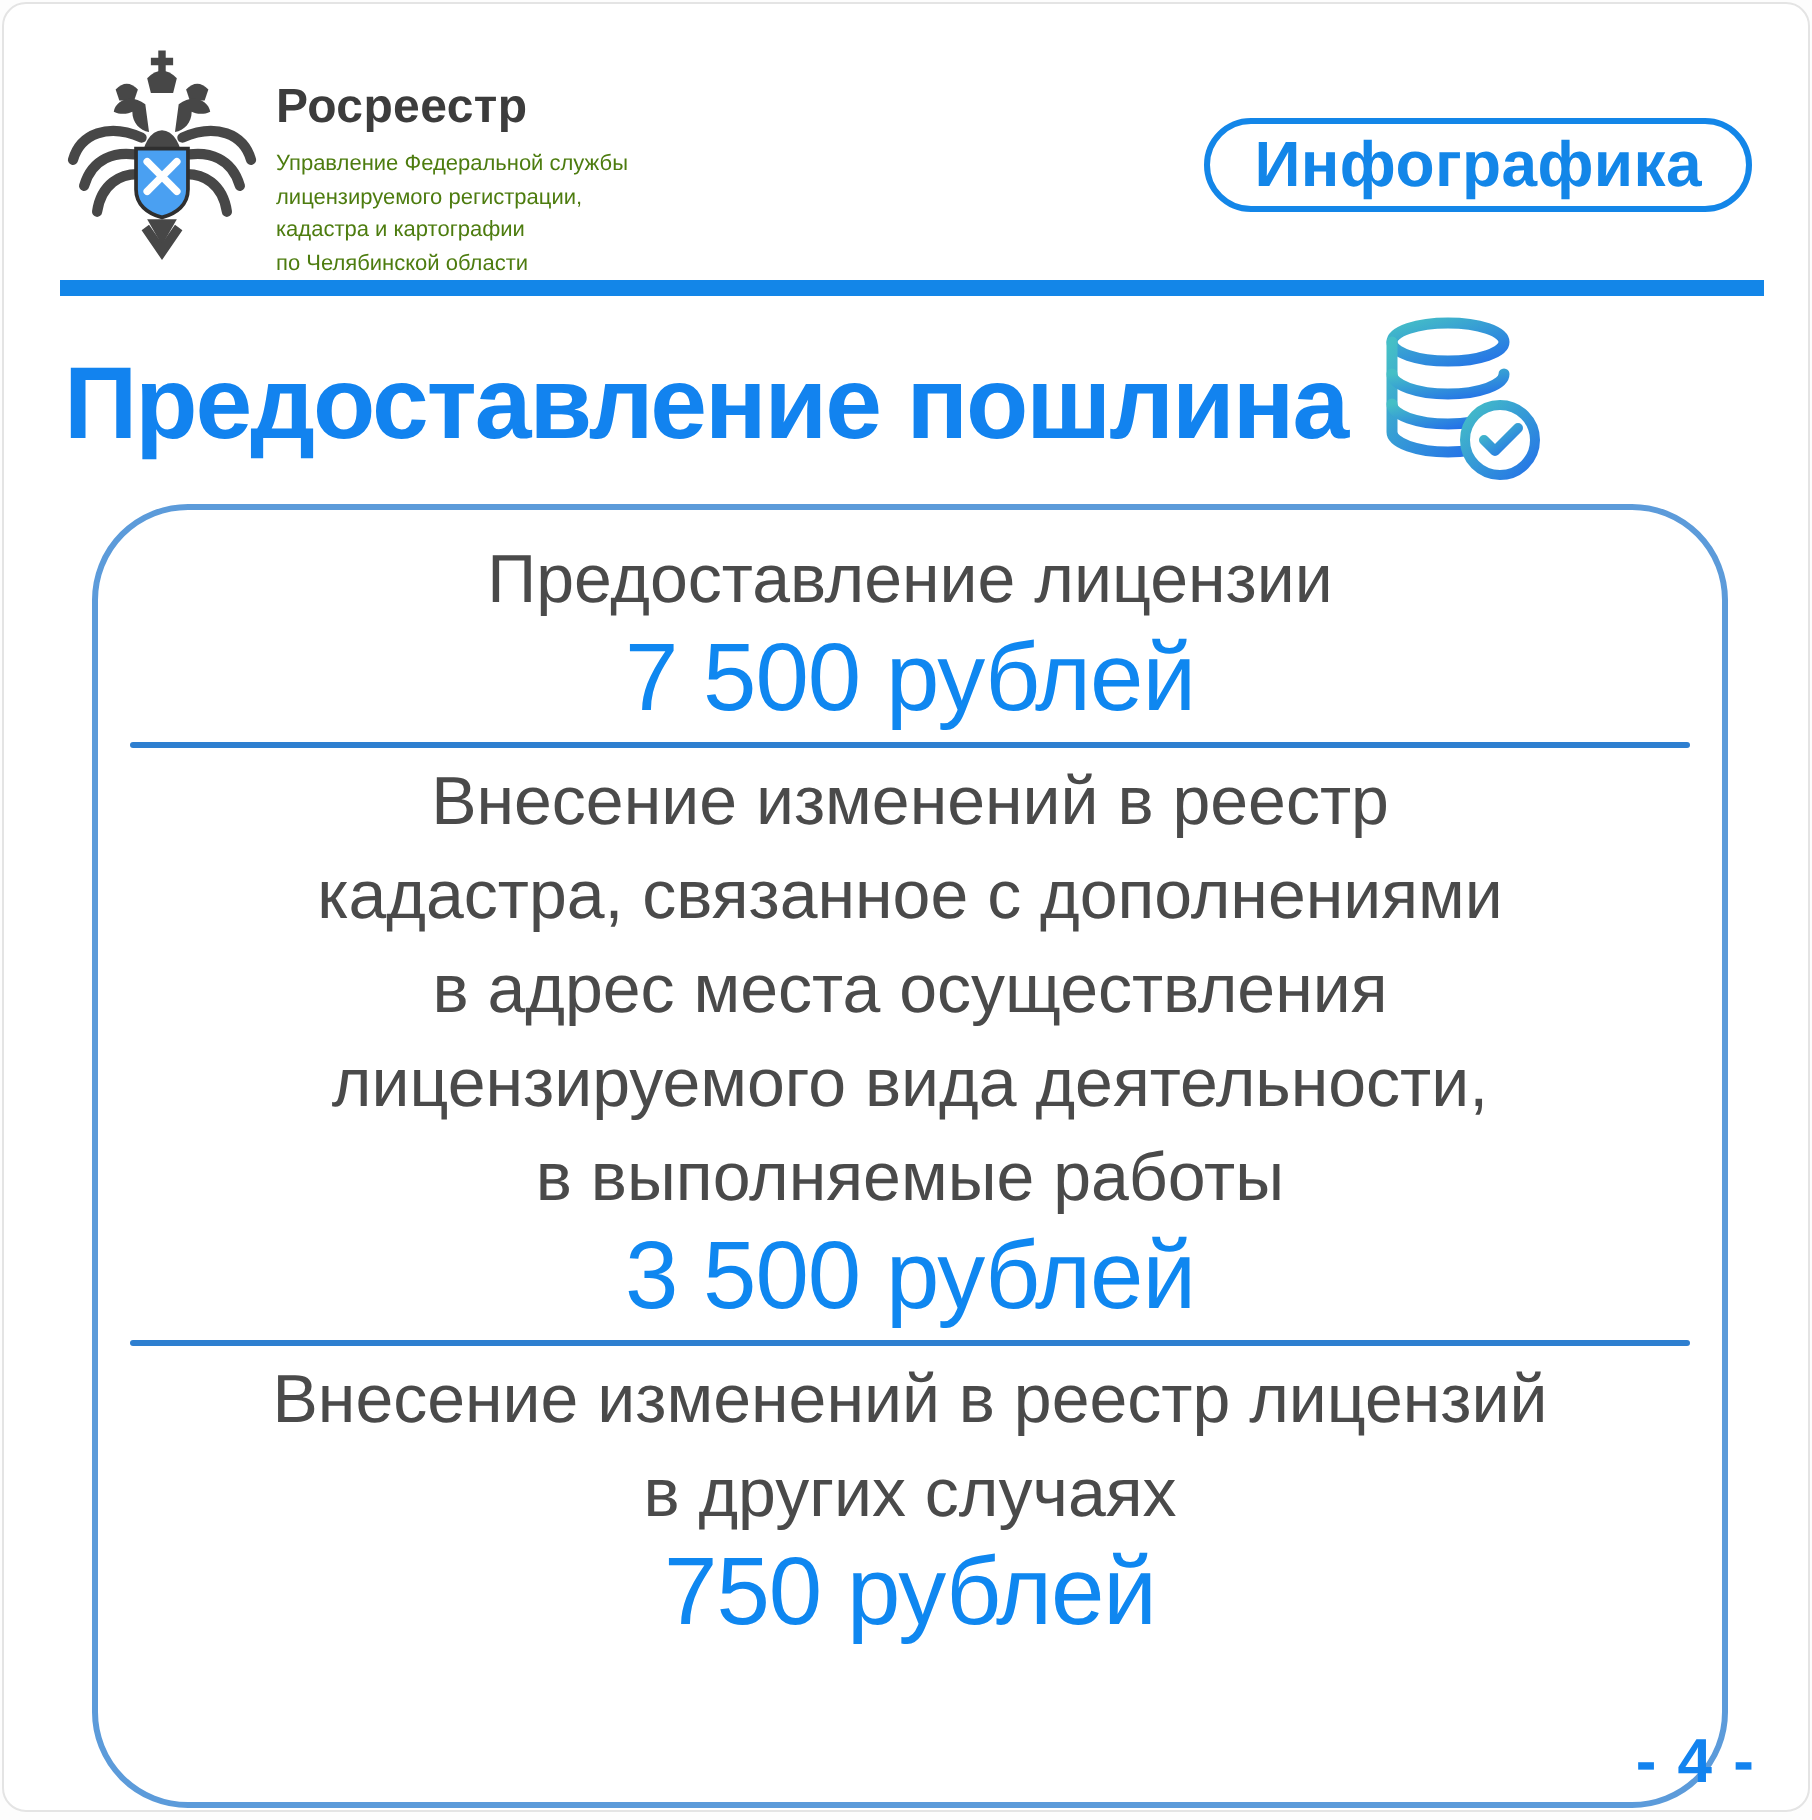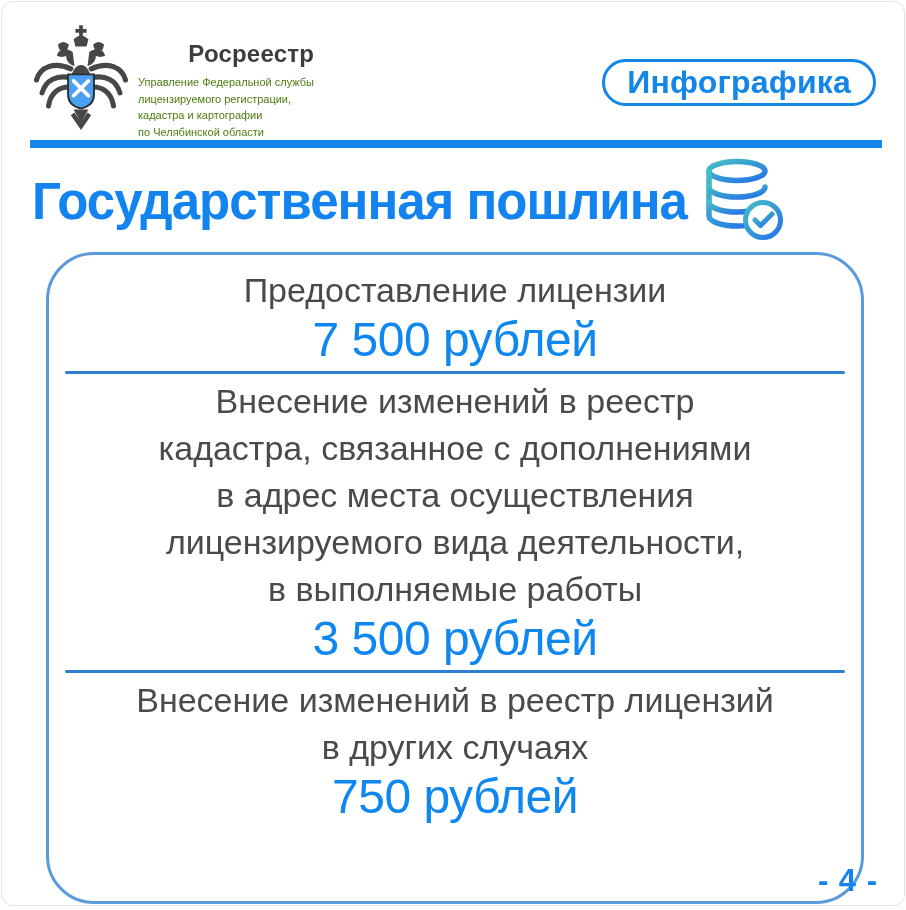--- a/index.html
+++ b/index.html
@@ -9,21 +9,21 @@
   }
   .canvas{position:relative;width:906px;height:910px;background:#fdfdfd;}
   .card{
     position:absolute;left:1px;top:1px;right:1px;bottom:4px;
     background:#ffffff;border:1px solid #e4e4e4;border-radius:12px;
   }
   
   .emblem{position:absolute;left:28px;top:20px;width:102px;height:114px;}
   .emblem svg{width:100%;height:100%;}
   .org{position:absolute;left:136px;top:38px;}
-  .org-name{font-size:24px;font-weight:bold;color:#3c3c3c;letter-spacing:.2px;text-align:right;}
+  .org-name{font-size:24px;font-weight:bold;color:#3c3c3c;letter-spacing:.2px;}
   .org-sub{margin-top:6px;font-size:11px;line-height:16.5px;color:#4d7c0f;}
   .badge{
     position:absolute;right:28px;top:57px;height:47px;
     display:flex;align-items:center;padding:0 22px;
     border:3px solid #1386e8;border-radius:26px;
     color:#1386e8;font-size:32px;font-weight:bold;letter-spacing:.2px;
     background:#fff;box-sizing:border-box;
   }
   .blue-bar{position:absolute;left:28px;top:138px;width:852px;height:8px;background:#1386e8;}
   
@@ -93,21 +93,21 @@
         <div>кадастра и картографии</div>
         <div>по Челябинской области</div>
       </div>
     </div>
 
     <div class="badge">Инфографика</div>
 
     <div class="blue-bar"></div>
 
     <div class="title-row">
-      <h1 class="page-title">Государственная пошлина</h1>
+      <h1 class="page-title">Предоставление пошлина</h1>
       <div class="title-icon">
         <svg viewBox="0 0 92 92" xmlns="http://www.w3.org/2000/svg">
           <defs>
             <linearGradient id="dbgrad" x1="0" y1="0" x2="1" y2="1">
               <stop offset="0" stop-color="#45bfc6"></stop>
               <stop offset="1" stop-color="#2472e8"></stop>
             </linearGradient>
           </defs>
           <g fill="none" stroke="url(#dbgrad)" stroke-width="5.5" stroke-linecap="round">
             <ellipse cx="40" cy="15" rx="28" ry="9.5"></ellipse>

